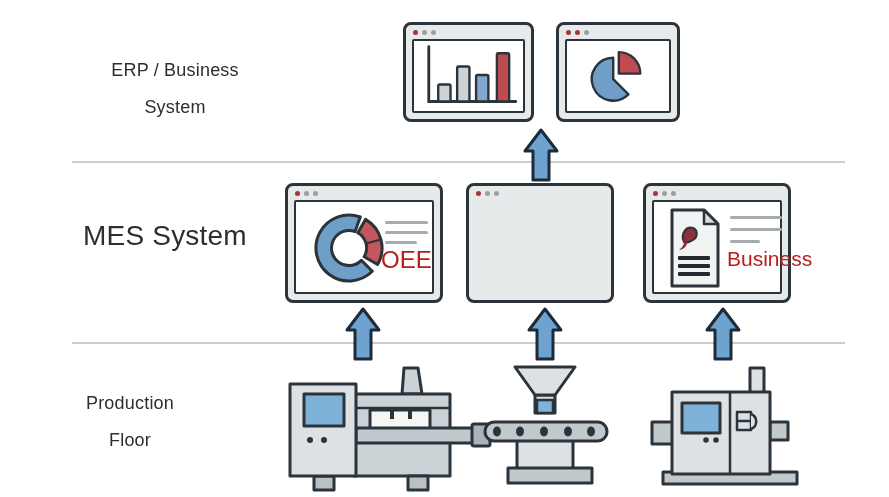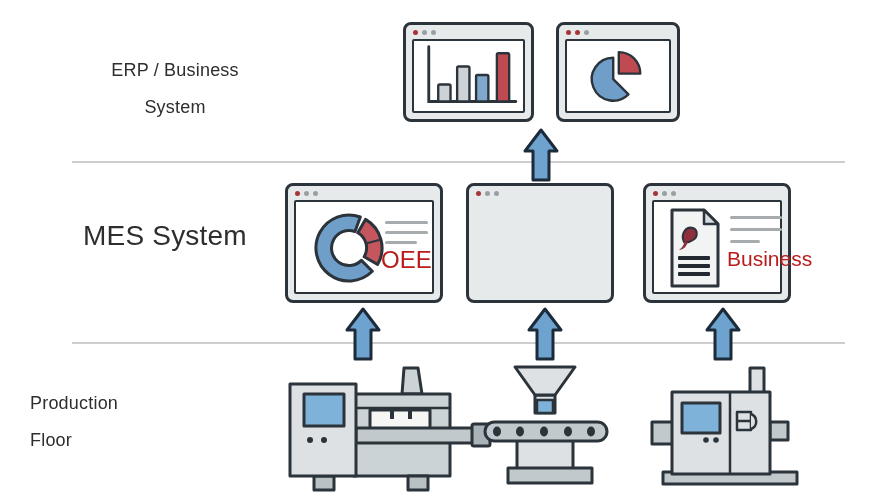--- a/index.html
+++ b/index.html
@@ -8,21 +8,21 @@
     font-family:"Liberation Sans", sans-serif; overflow:hidden;
   }
 
   
   .layer-label {
     position:absolute; color:#2e2e2e; font-size:18px; line-height:37px;
     white-space:pre-line; letter-spacing:0.2px;
   }
   .label-erp  { left:58px; top:52px; width:234px; text-align:center; }
   .label-mes  { left:83px; top:217px; font-size:28px; }
-  .label-floor{ left:30px; top:385px; width:200px; text-align:left; }
+  .label-floor{ left:30px; top:385px; width:200px; text-align:center; }
 
   
   .divider { position:absolute; left:72px; width:773px; height:2px; background:#cbcdce; }
   .divider-1 { top:161px; }
   .divider-2 { top:342px; }
 
   
   .up-arrow { position:absolute; width:38px; height:56px; }
 
   

